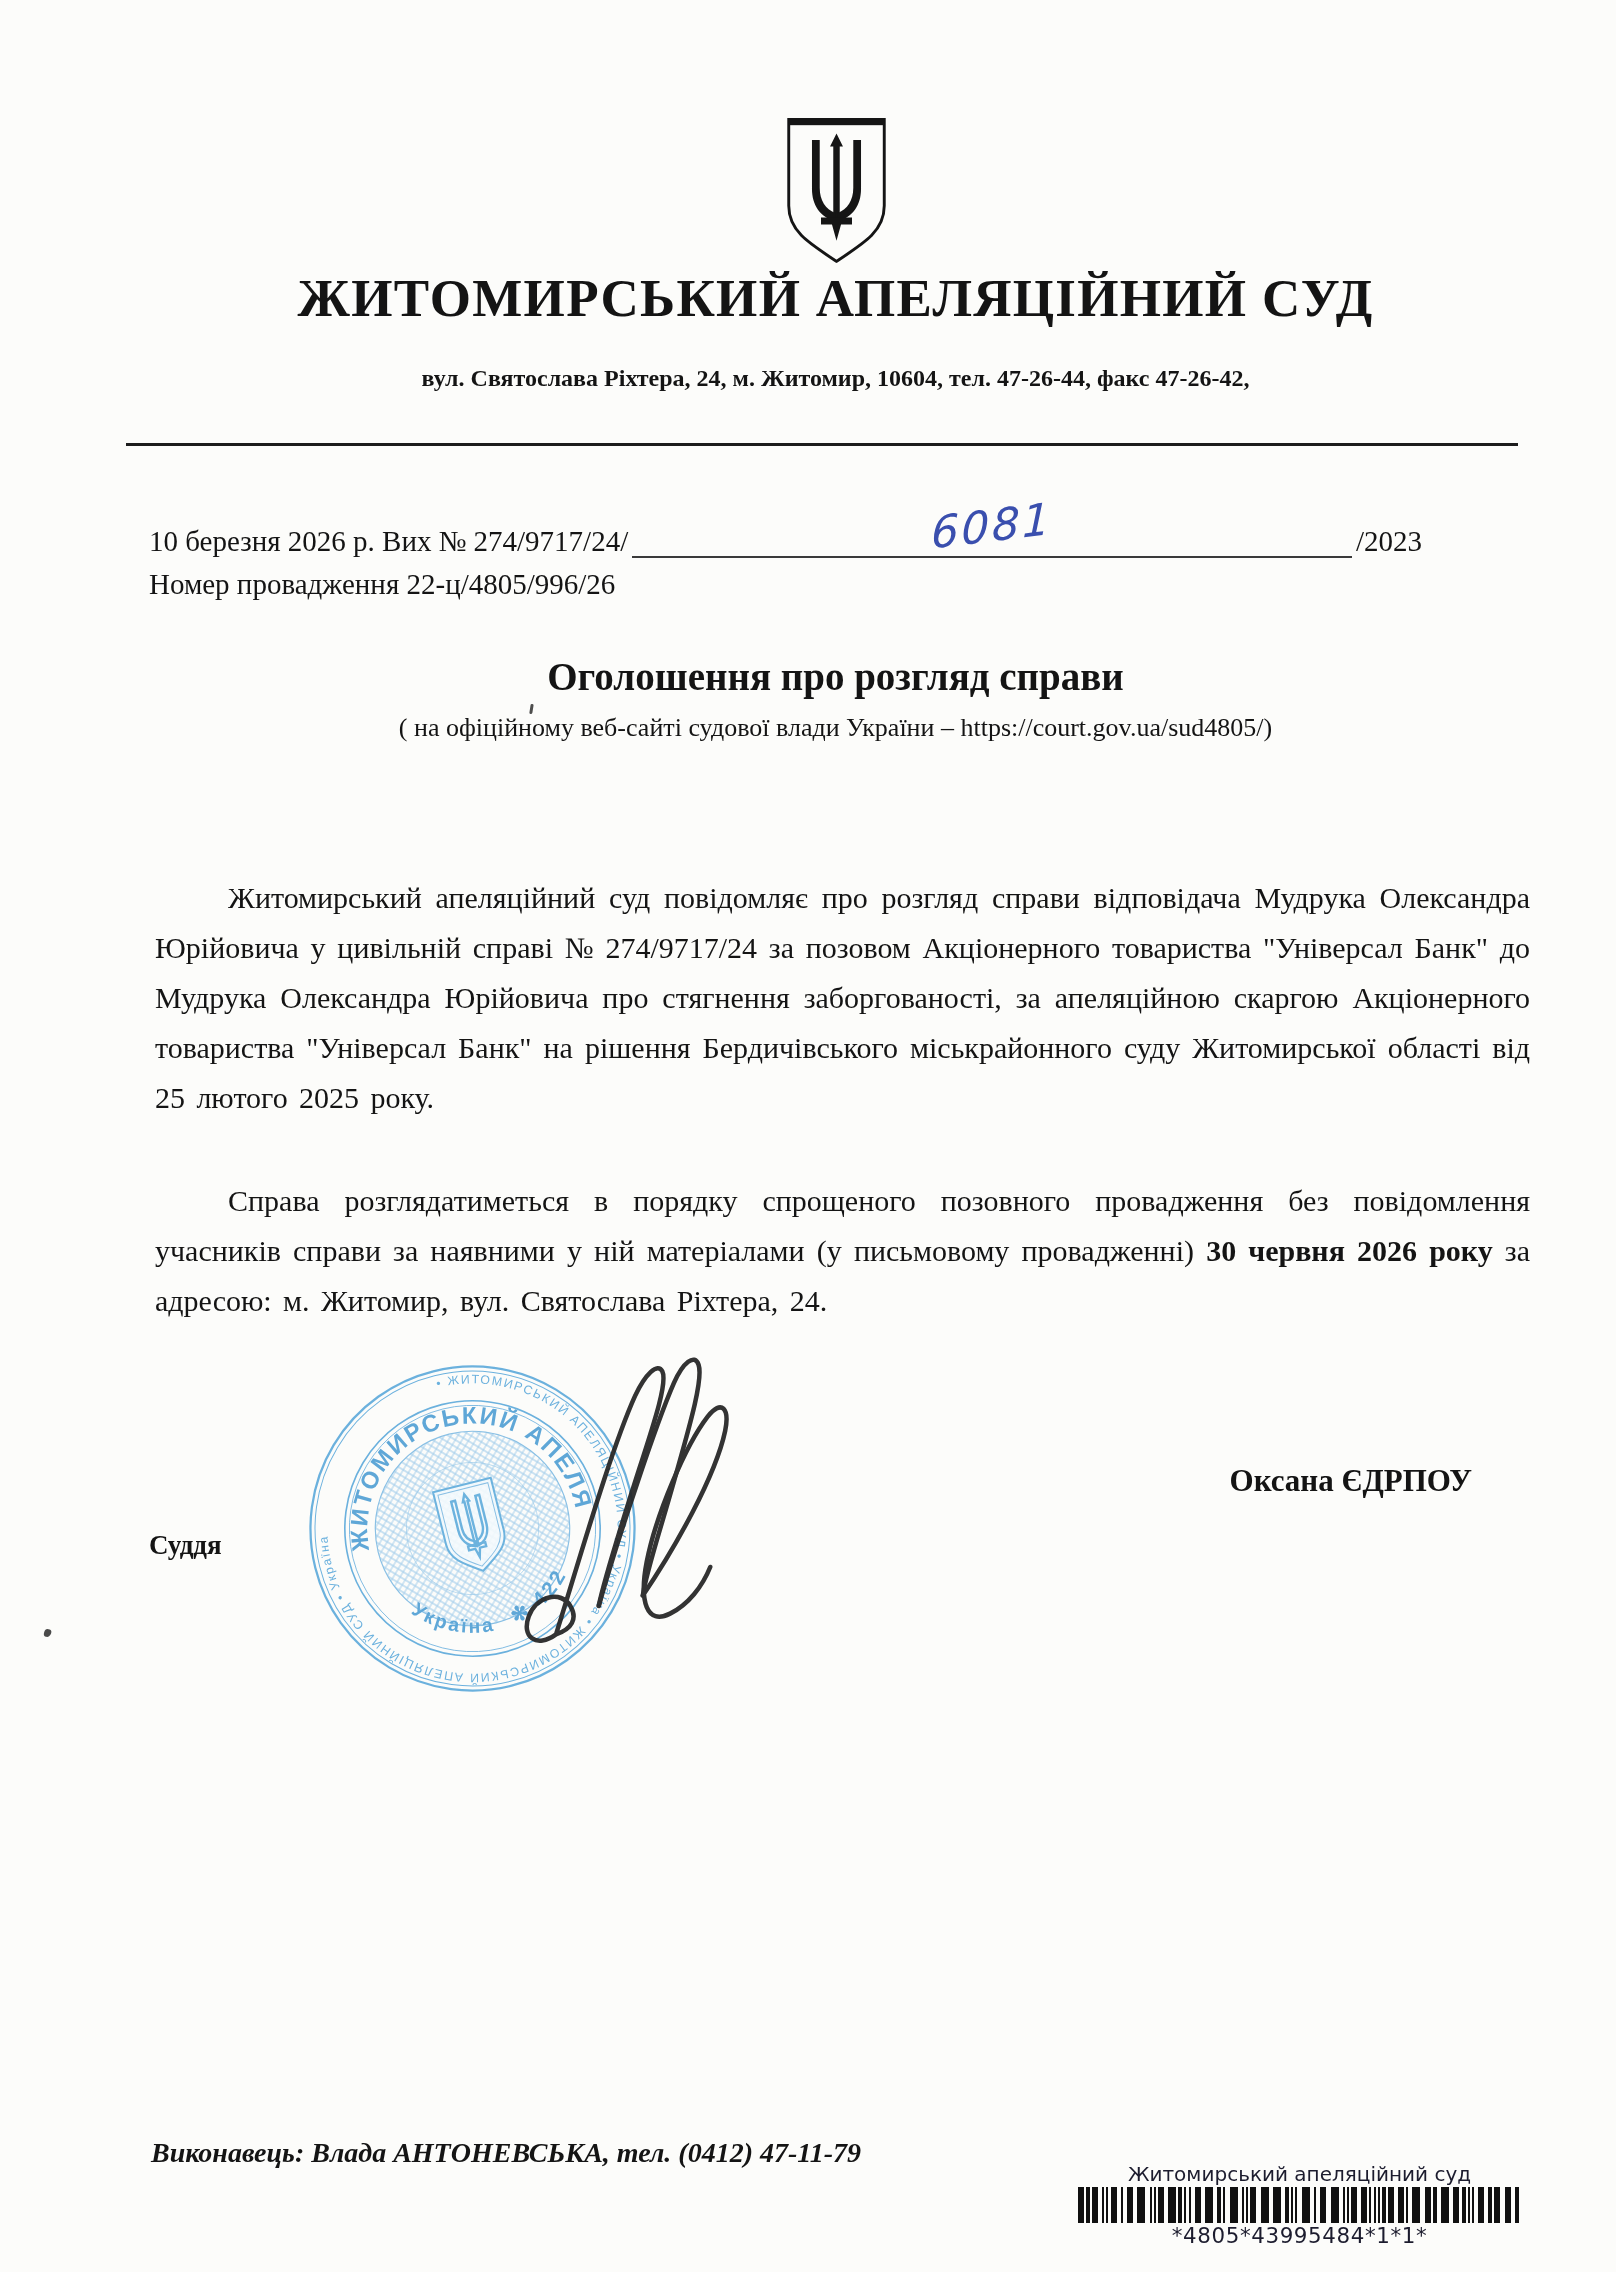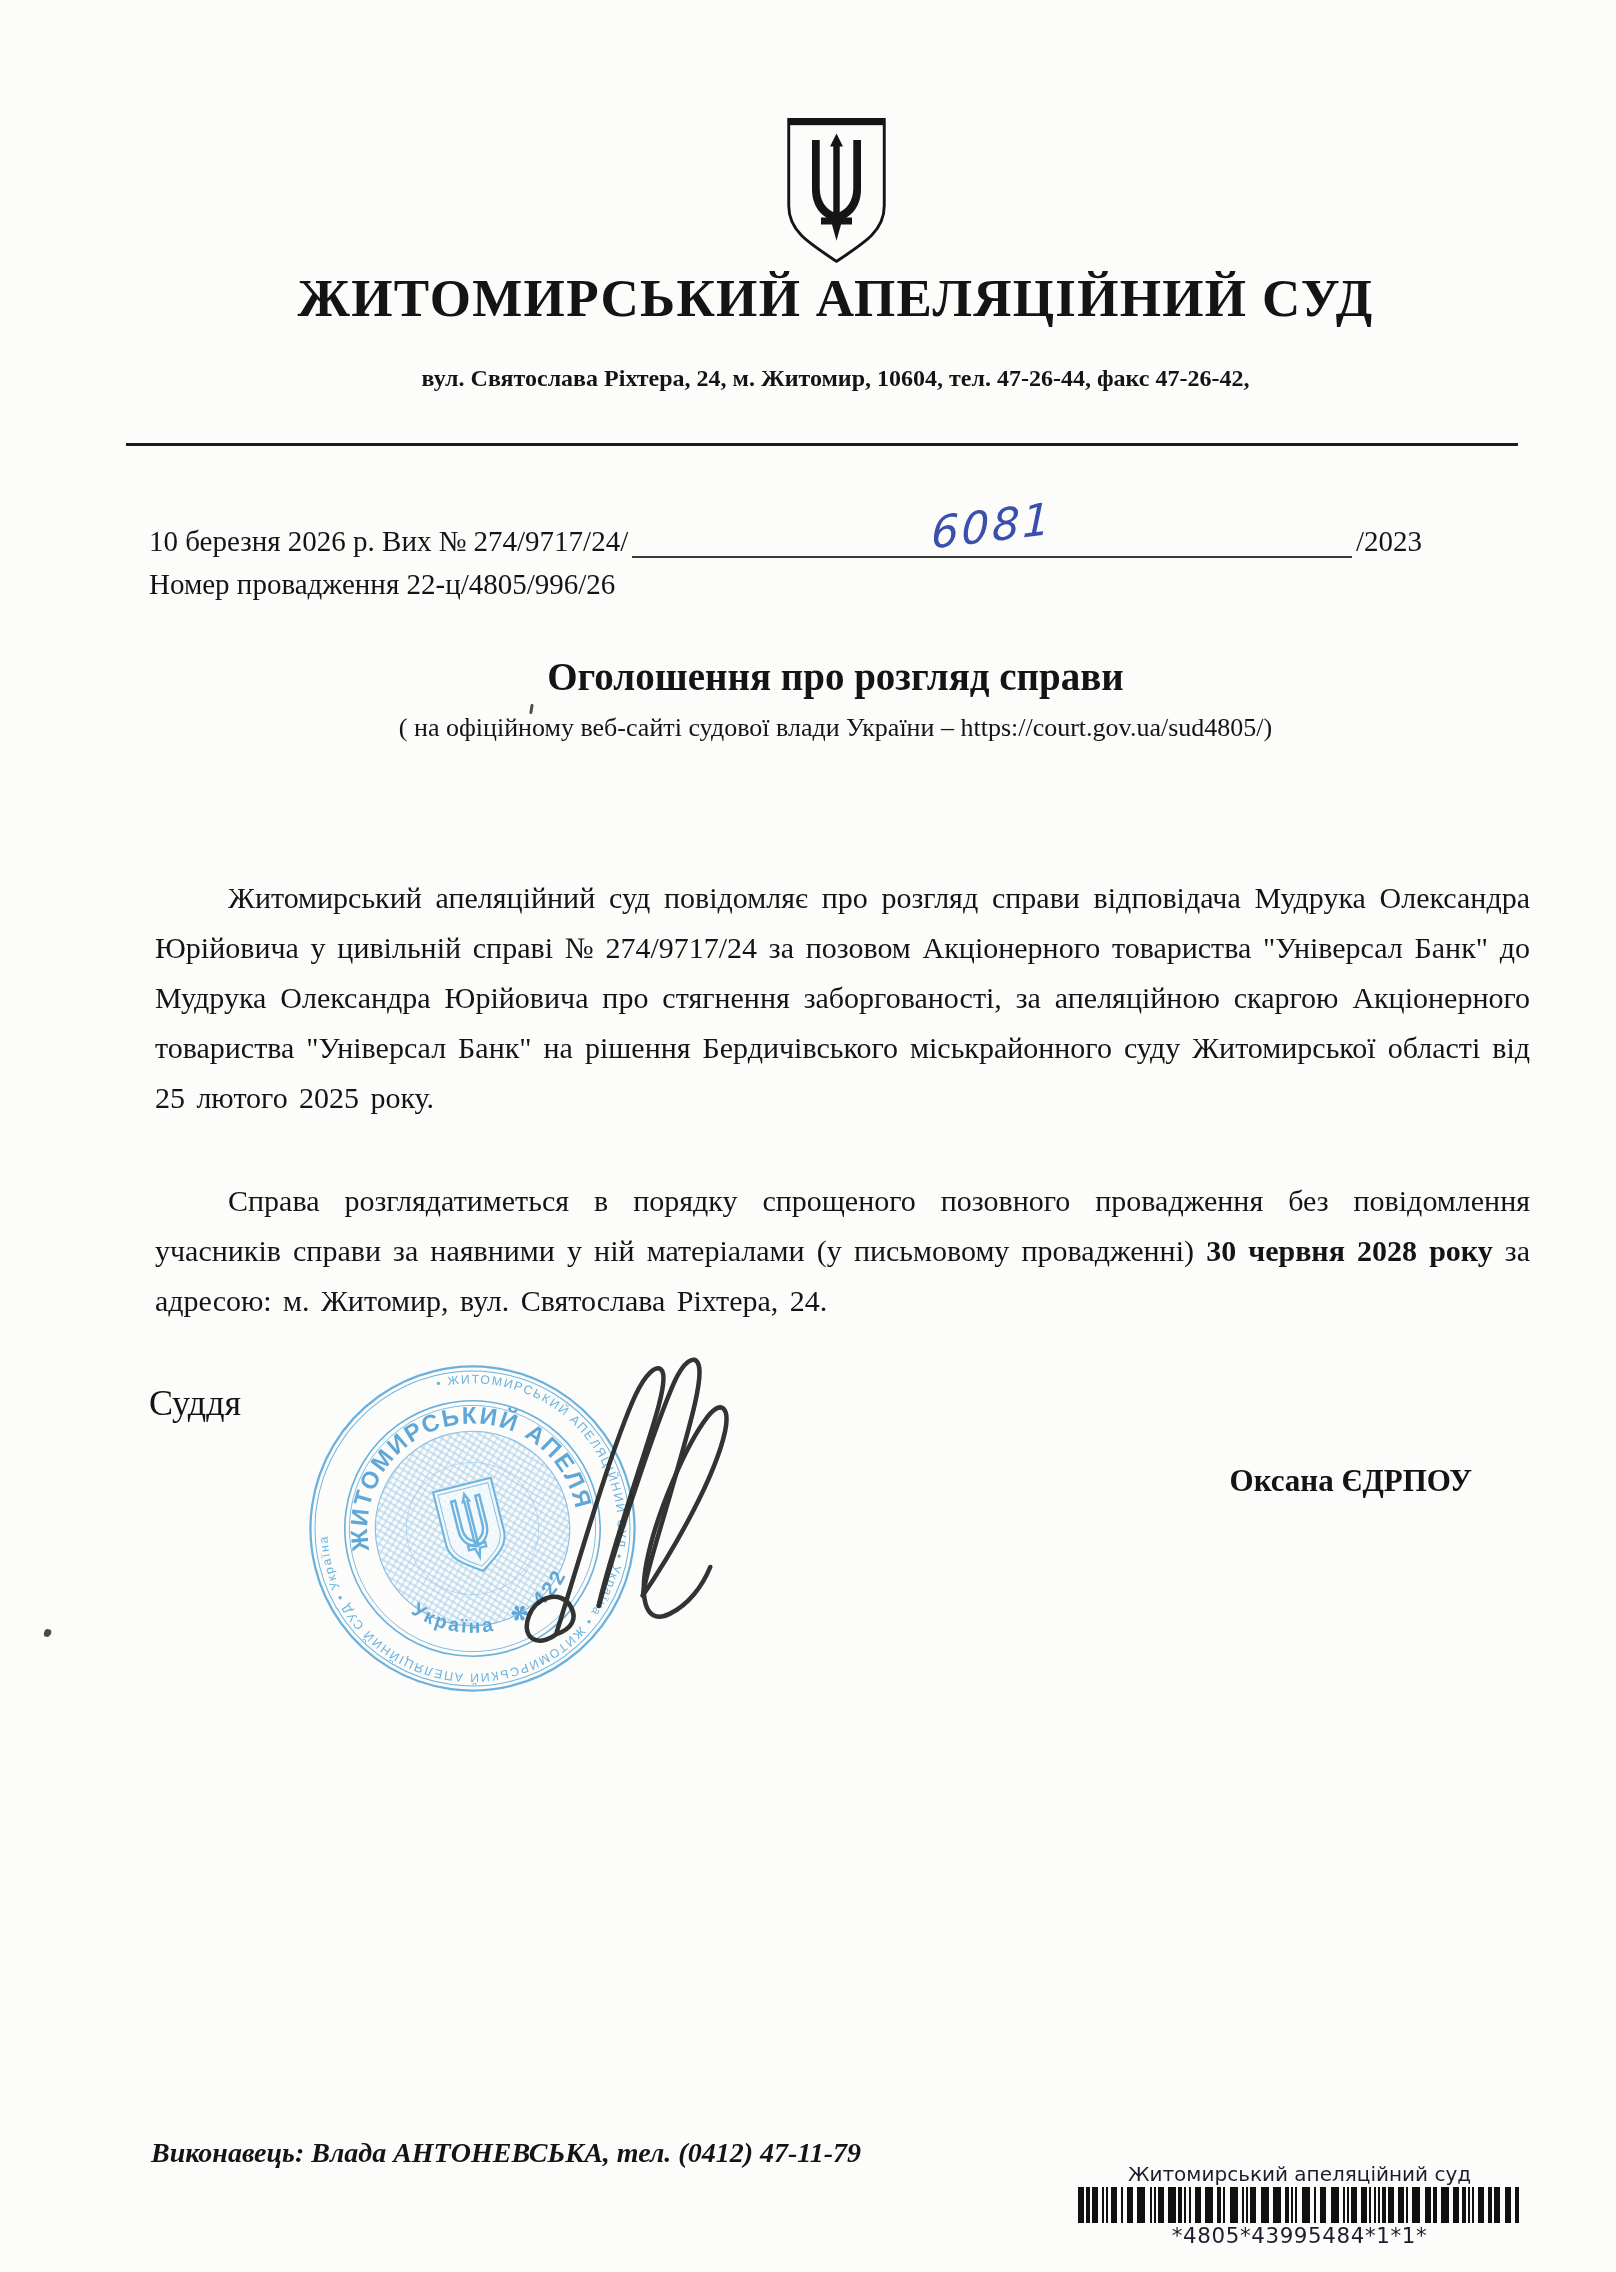--- a/index.html
+++ b/index.html
@@ -57,21 +57,21 @@
   }
   
   .body-text {
     position:absolute; left:155px; top:873px; width:1375px;
     font-size:30px; line-height:50px; text-align:justify;
   }
   .body-text p { margin:0 0 53px 0; text-indent:73px; word-spacing:3.9px; }
   .body-text .b { font-weight:bold; }
   
   .judge-label {
-    position:absolute; left:149px; top:1382px; font-size:36px; font-weight:normal;
+    position:absolute; left:149px; top:1530px; font-size:27px; font-weight:bold;
   }
   .judge-name {
     position:absolute; left:149px; top:1463px; width:1323px; text-align:right;
     font-size:31px; font-weight:bold;
   }
   .stamp { position:absolute; left:304px; top:1360px; width:337px; height:337px; }
   .signature { position:absolute; left:499px; top:1335px; width:254px; height:324px; }
   
   .dot-artifact {
     position:absolute; left:44px; top:1629px; width:6.5px; height:8.4px;
@@ -131,21 +131,21 @@
     <span>/2023</span>
   </div>
   <div class="proceeding-line">Номер провадження 22-ц/4805/996/26</div>
 
   <div class="ann-title">Оголошення про розгляд справи</div>
   <div class="ann-subtitle">( на офіційному веб-сайті судової влади України – https://court.gov.ua/sud4805/)</div>
   <div class="tick-artifact"></div>
 
   <div class="body-text">
     <p>Житомирський апеляційний суд повідомляє про розгляд справи відповідача Мудрука Олександра Юрійовича у цивільній справі № 274/9717/24 за позовом Акціонерного товариства "Універсал Банк" до Мудрука Олександра Юрійовича про стягнення заборгованості, за апеляційною скаргою Акціонерного товариства "Універсал Банк" на рішення Бердичівського міськрайонного суду Житомирської області від 25 лютого 2025 року.</p>
-    <p><span>Справа розглядатиметься в порядку спрощеного позовного провадження без повідомлення учасників справи за наявними у ній матеріалами (у письмовому провадженні) </span><span class="b">30 червня 2028 року</span><span> за адресою: м. Житомир, вул. Святослава Ріхтера, 24.</span>
+    <p><span>Справа розглядатиметься в порядку спрощеного позовного провадження без повідомлення учасників справи за наявними у ній матеріалами (у письмовому провадженні) </span><span class="b">30 червня 2026 року</span><span> за адресою: м. Житомир, вул. Святослава Ріхтера, 24.</span>
     </p>
   </div>
 
   <div class="judge-label">Суддя</div>
   <div class="judge-name">Оксана ЄДРПОУ</div>
 
   <svg class="stamp" viewBox="0 0 520 520">
     <defs>
       <pattern id="g1" width="9" height="9" patternUnits="userSpaceOnUse" patternTransform="rotate(45)">
         <path d="M0 4.5 H9" stroke="#a5cfeb" stroke-width="2"></path>

